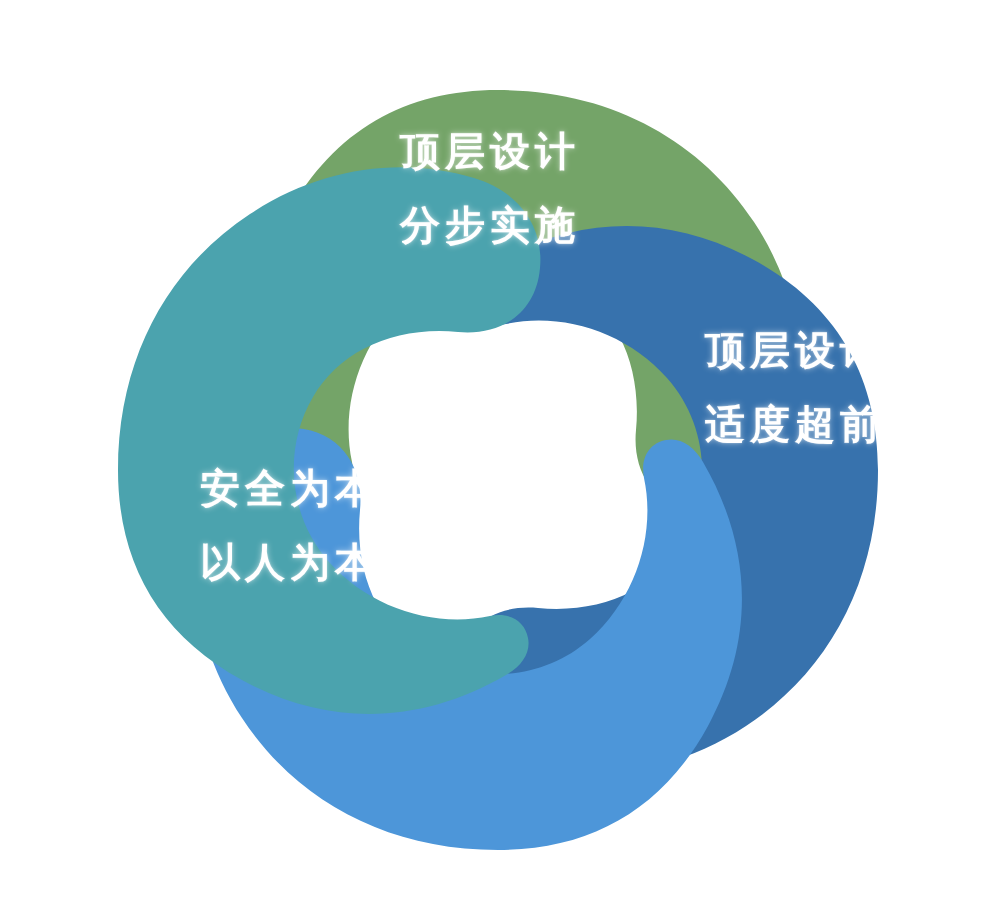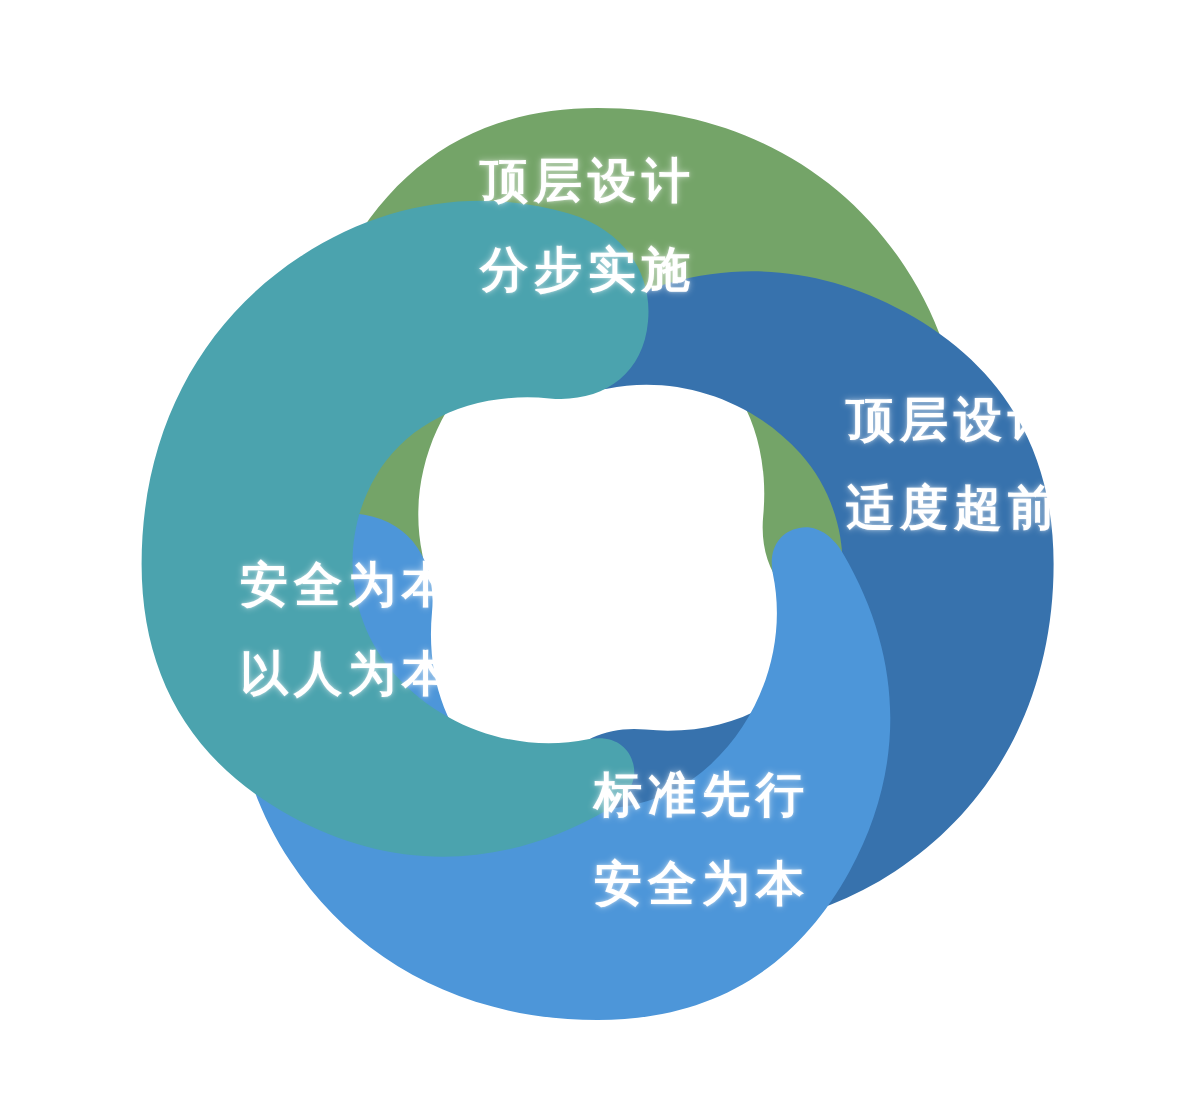--- a/index.html
+++ b/index.html
@@ -87,23 +87,19 @@
   <div class="seg-label" id="label-top">
     <span class="line">顶层设计</span>
     <span class="line">分步实施</span>
   </div>
 
   <div class="seg-label" id="label-right">
     <span class="line">顶层设计</span>
     <span class="line">适度超前</span>
   </div>
 
-  <div class="seg-label" id="label-bottom">
-    <span class="line">标准先行</span>
-    <span class="line">安全为本</span>
-  </div>
 
   <div class="seg-label" id="label-left">
     <span class="line">安全为本</span>
     <span class="line">以人为本</span>
   </div>
 
 </div>
 
 </body></html>

